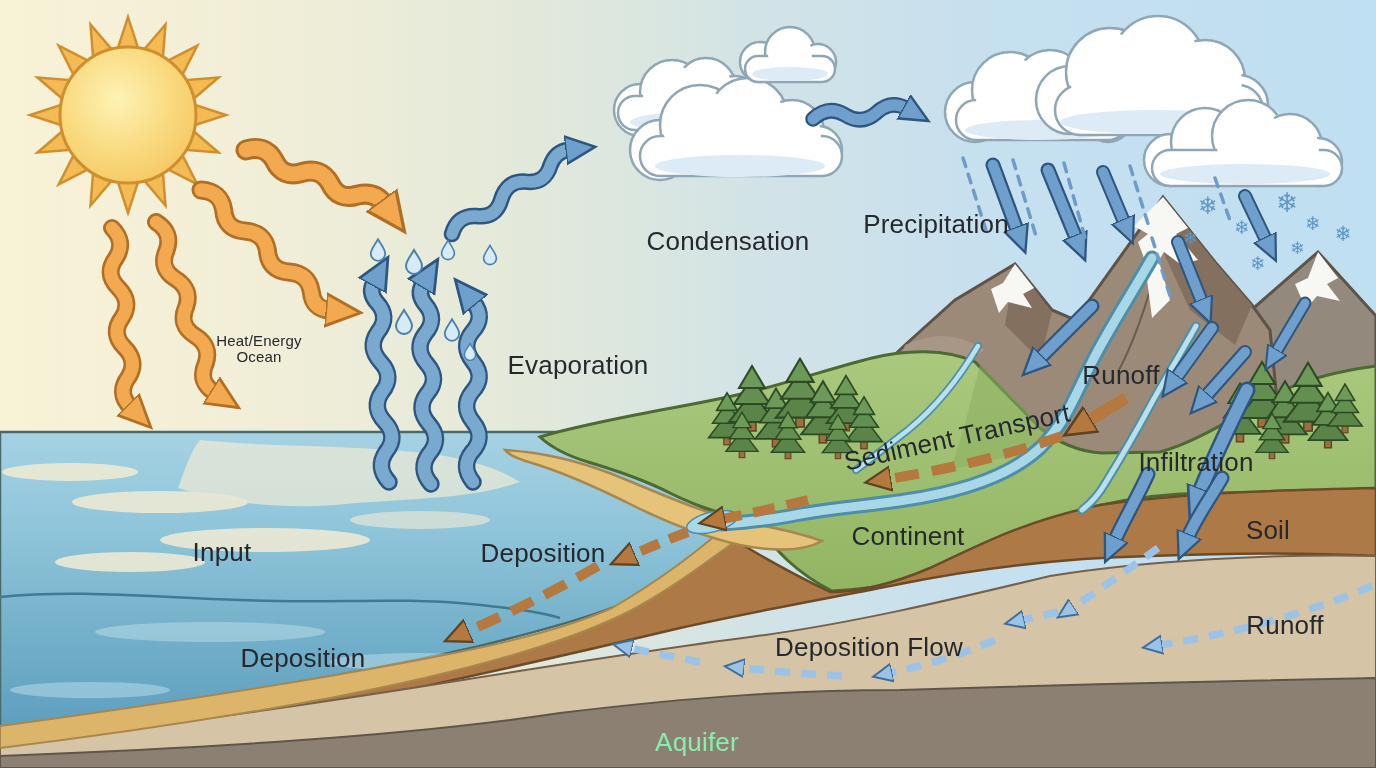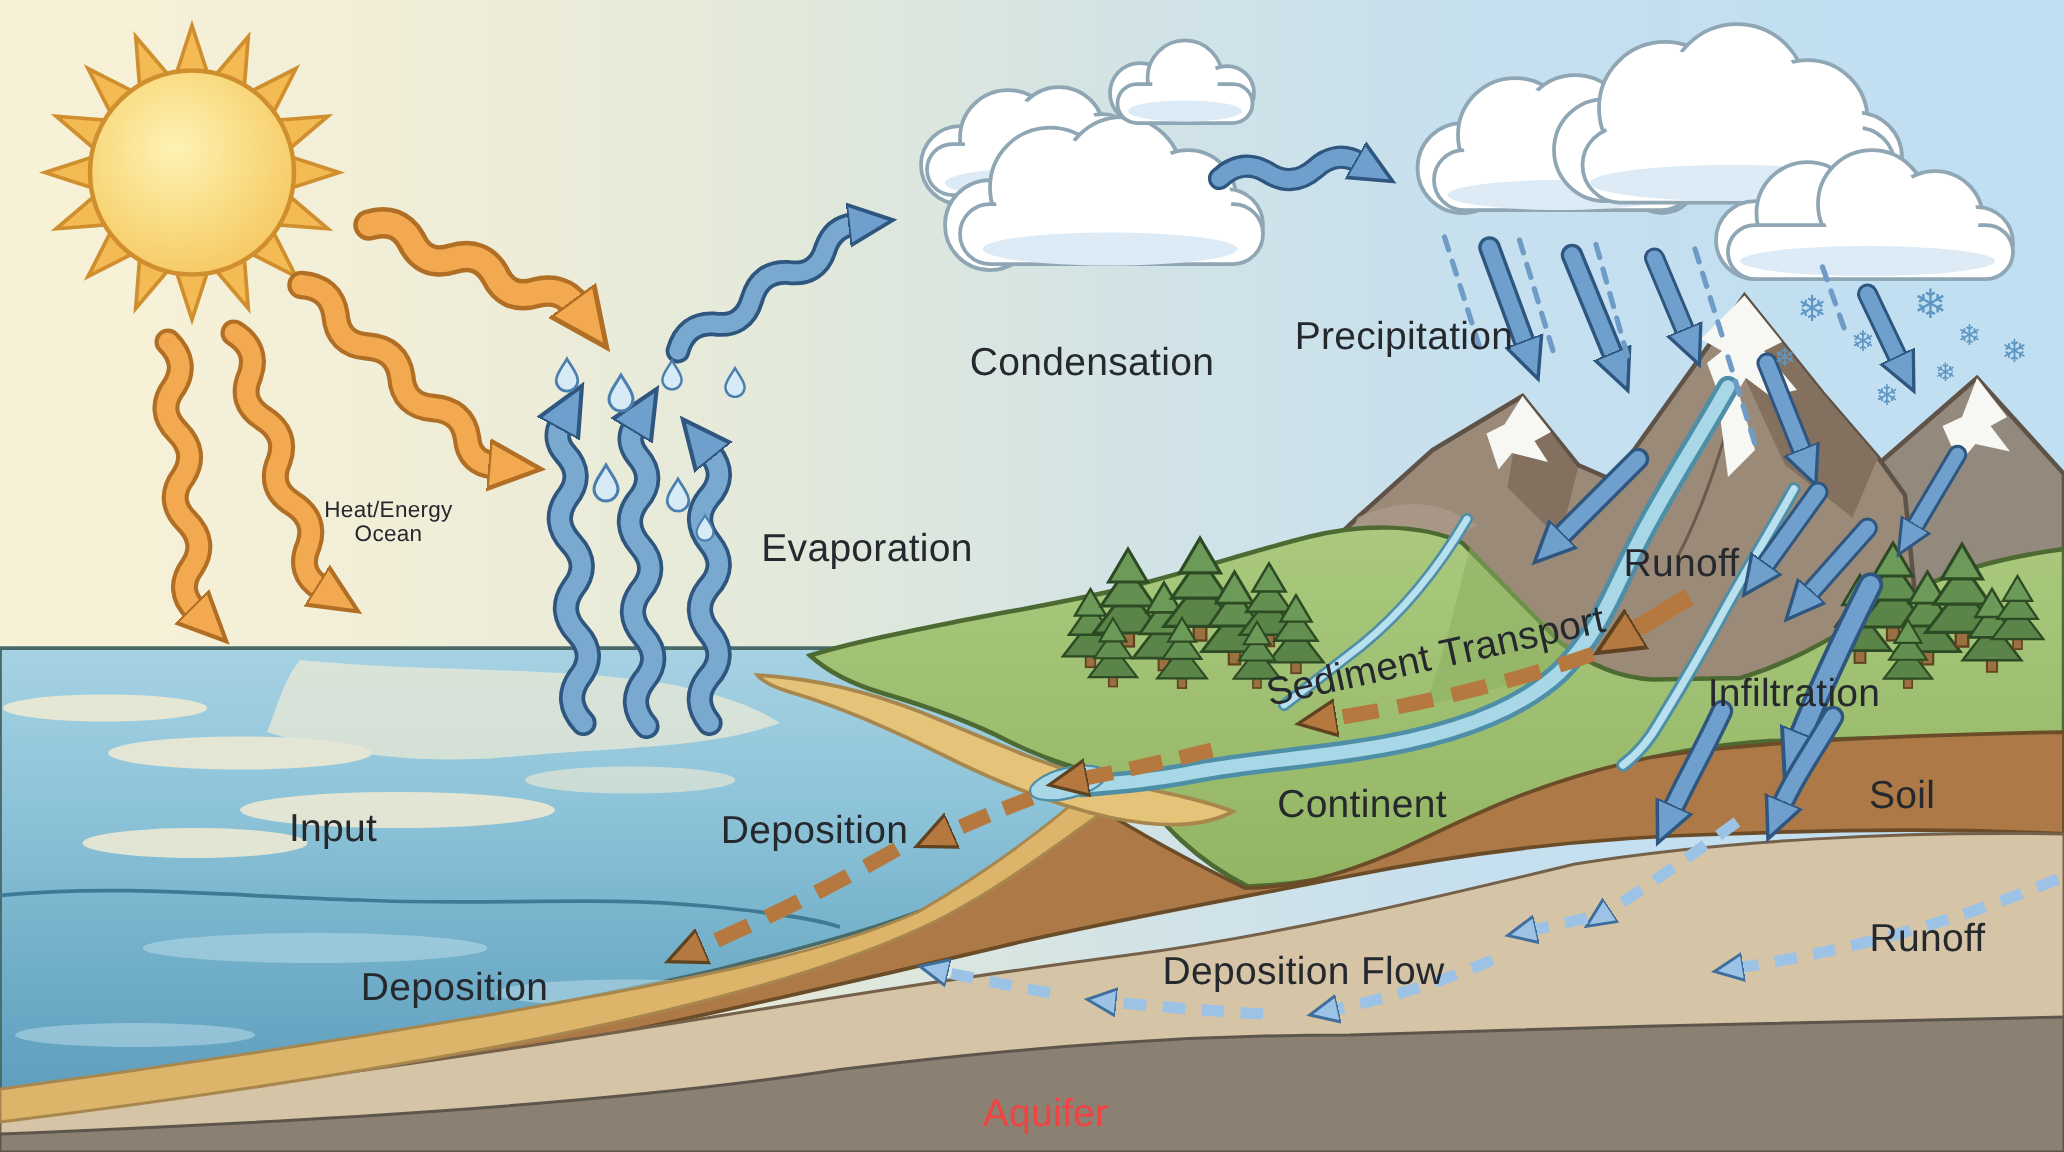--- a/index.html
+++ b/index.html
@@ -9,21 +9,21 @@
     -webkit-font-smoothing:antialiased;
   }
   .stage svg{position:absolute;left:0;top:0;display:block;}
   .lbl{
     position:absolute;transform:translate(-50%,-50%);
     color:#25282c;font-size:26px;line-height:1.08;text-align:center;
     white-space:nowrap;letter-spacing:.2px;
   }
   .lbl.two{white-space:pre-line;}
   .lbl.rot{transform:translate(-50%,-50%) rotate(-12.5deg);}
-  .lbl.light{color:#ef4444;}
+  .lbl.light{color:#86efac;}
 </style>
 </head>
 <body>
 
 <div class="stage">
 <svg width="1376" height="768" viewBox="0 0 1376 768">
   <defs>
     <linearGradient id="skyG" x1="0" y1="0" x2="1" y2="0">
       <stop offset="0" stop-color="#f8f2d6"></stop>
       <stop offset="0.2" stop-color="#f1eed8"></stop>

